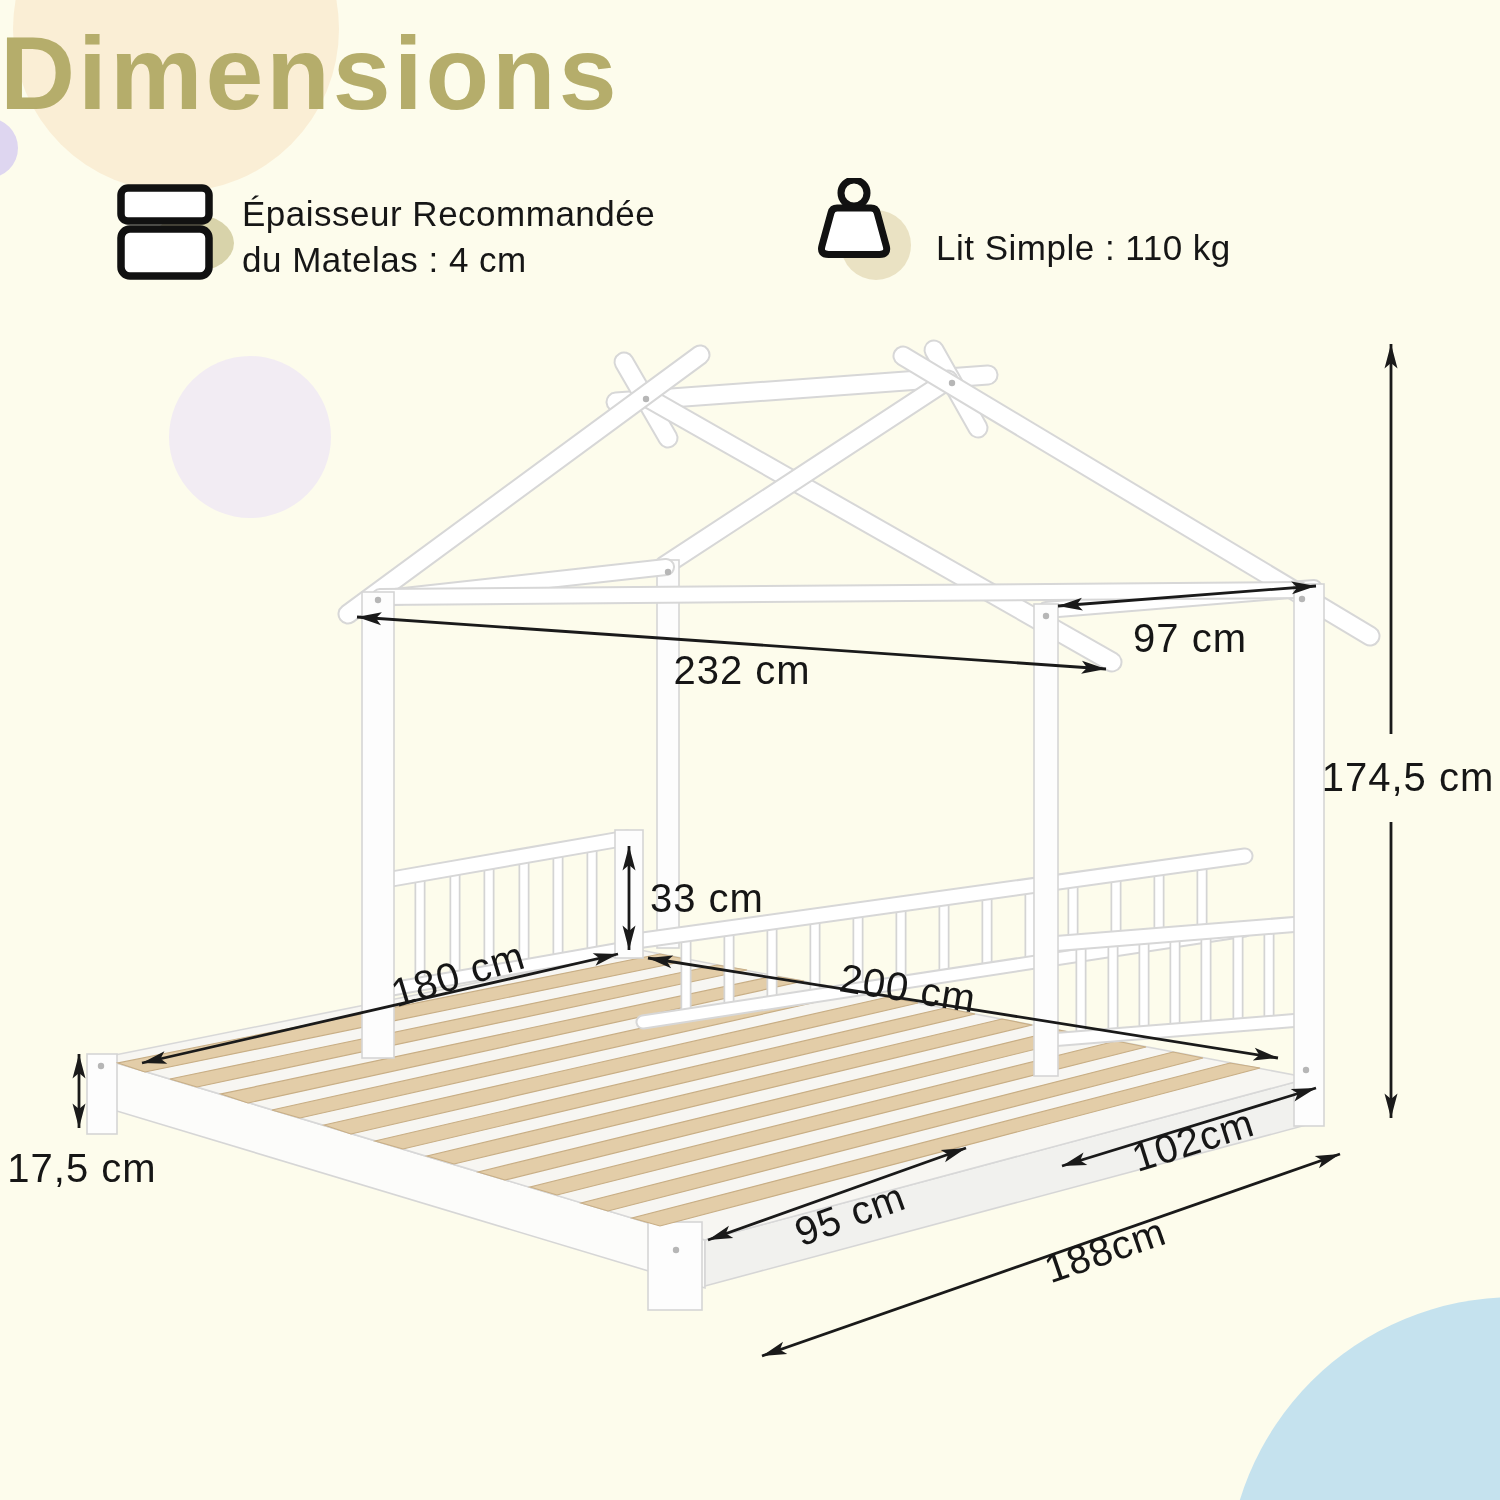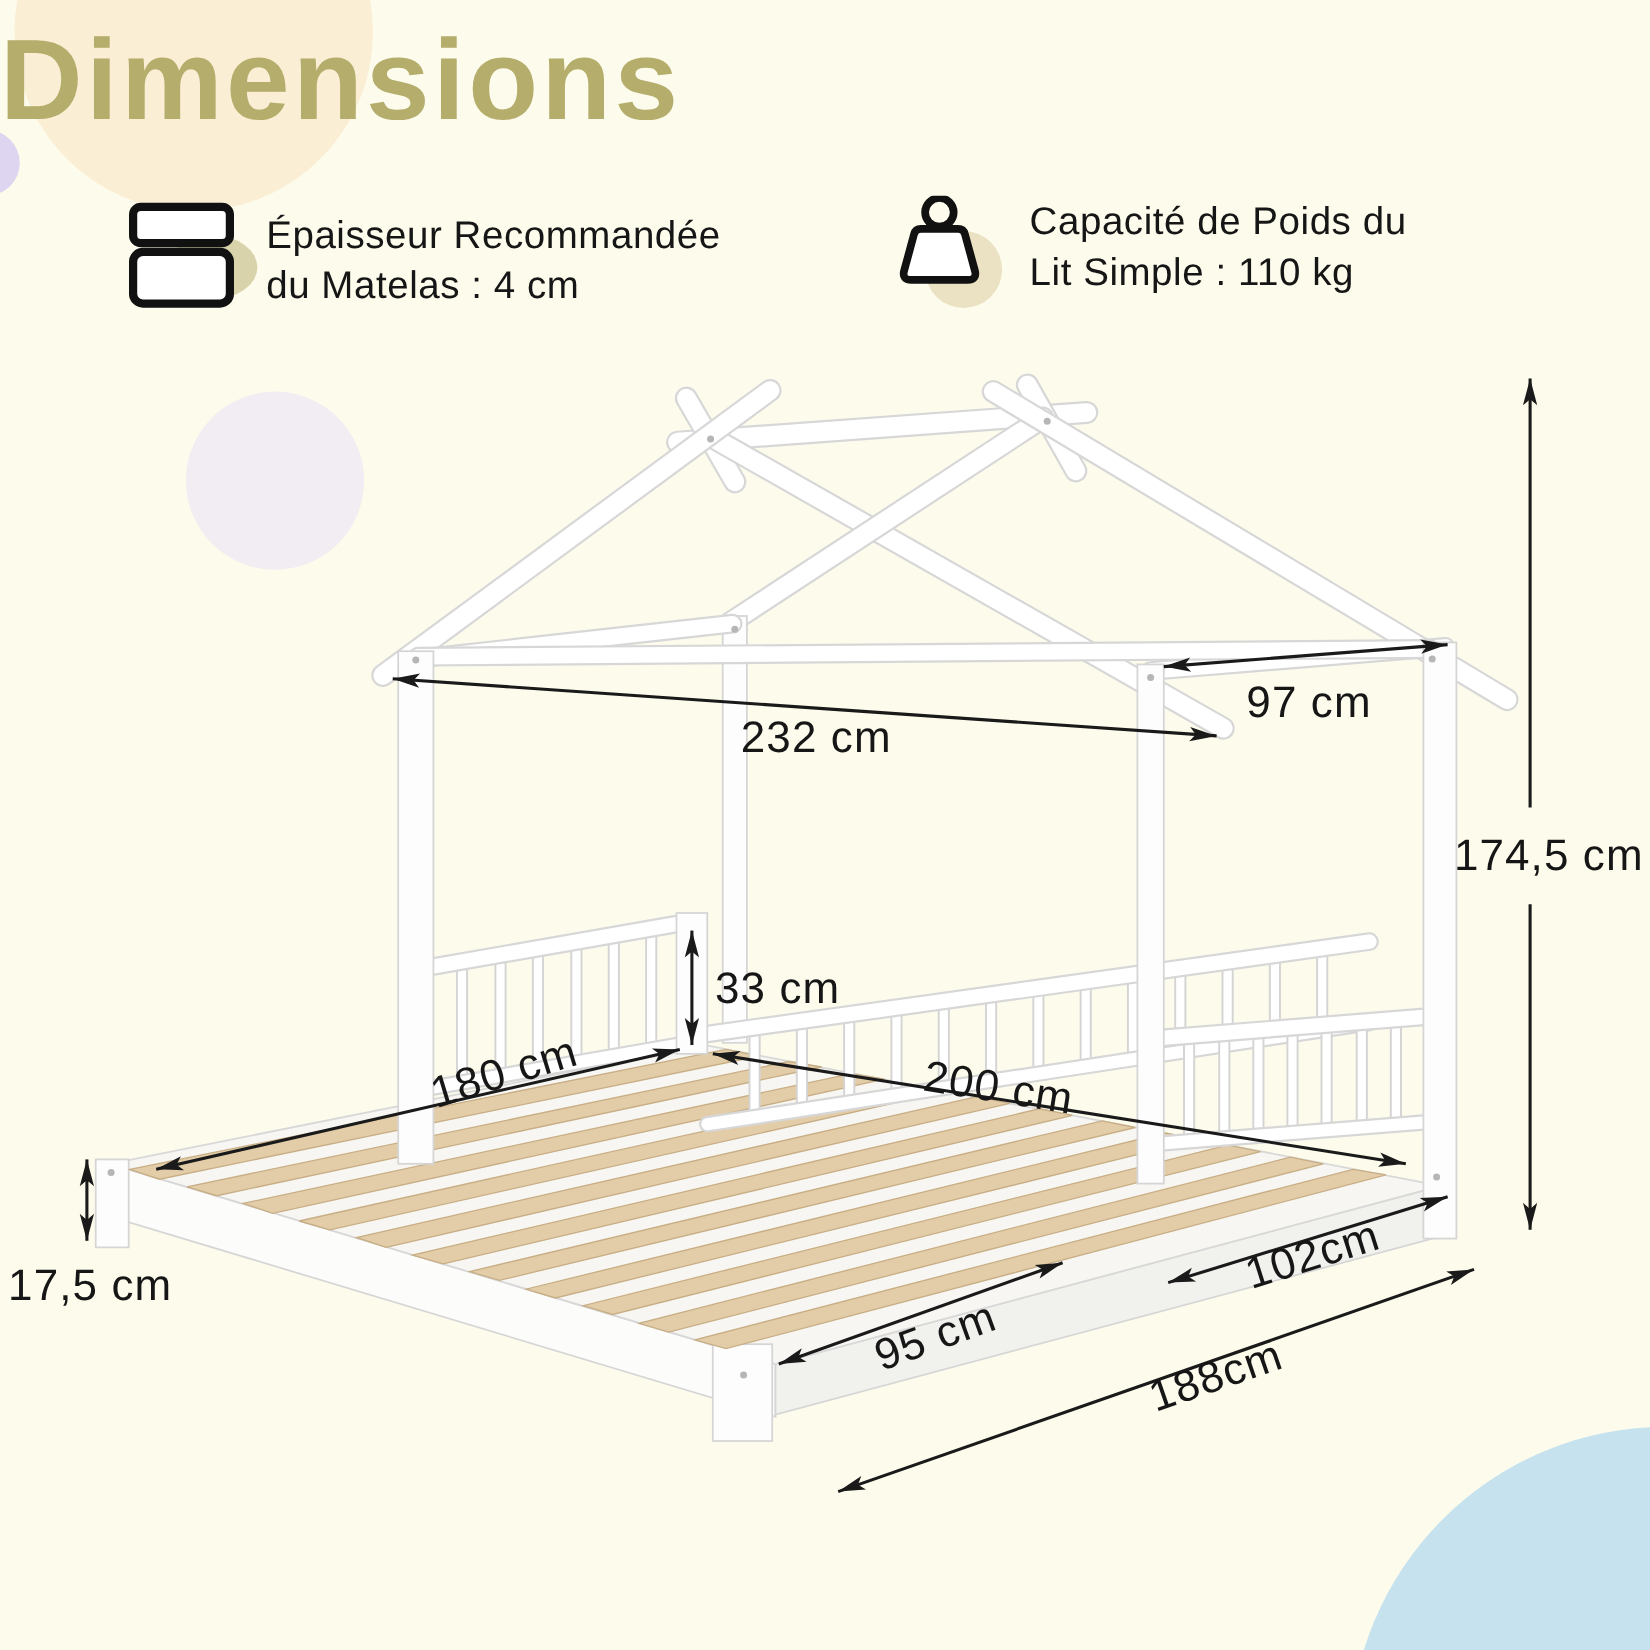--- a/index.html
+++ b/index.html
@@ -207,18 +207,17 @@
       <div>du Matelas : 4 cm</div>
     </div>
   </div>
 
   <div class="info info-right">
     <svg class="info-icon" width="84" height="92" viewBox="0 0 84 92">
       <circle cx="42" cy="15" r="13" fill="none" stroke="#111" stroke-width="7"></circle>
       <path d="M25 30 h34 q5 0 6.2 4.8 l9 33 q2.4 8.6 -6.6 8.6 h-51 q-9 0 -6.6 -8.6 l9 -33 q1.2 -4.8 6.2 -4.8 z" fill="#fff" stroke="#111" stroke-width="7" stroke-linejoin="round"></path>
     </svg>
     <div class="info-text">
-      <div>Capacité de Poids du</div>
       <div>Lit Simple : 110 kg</div>
     </div>
   </div>
 
 </div>
 
 </body></html>

